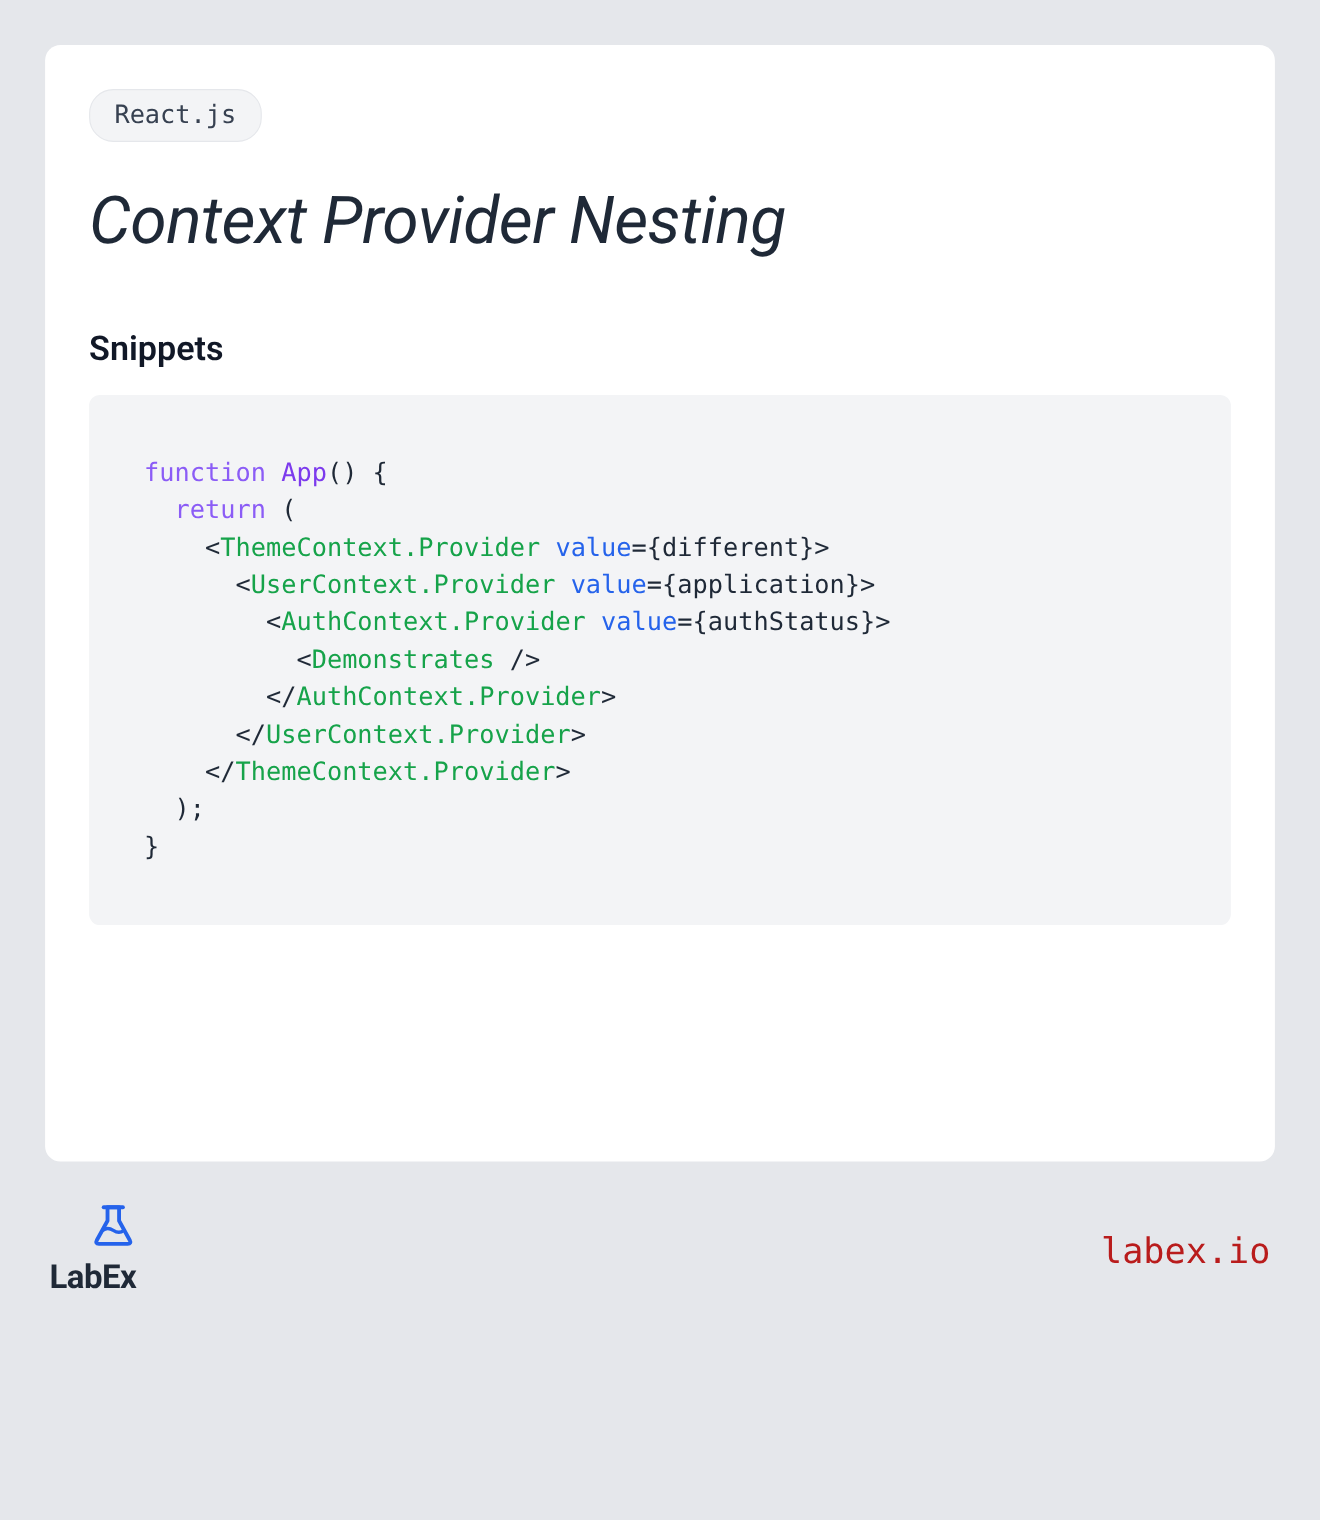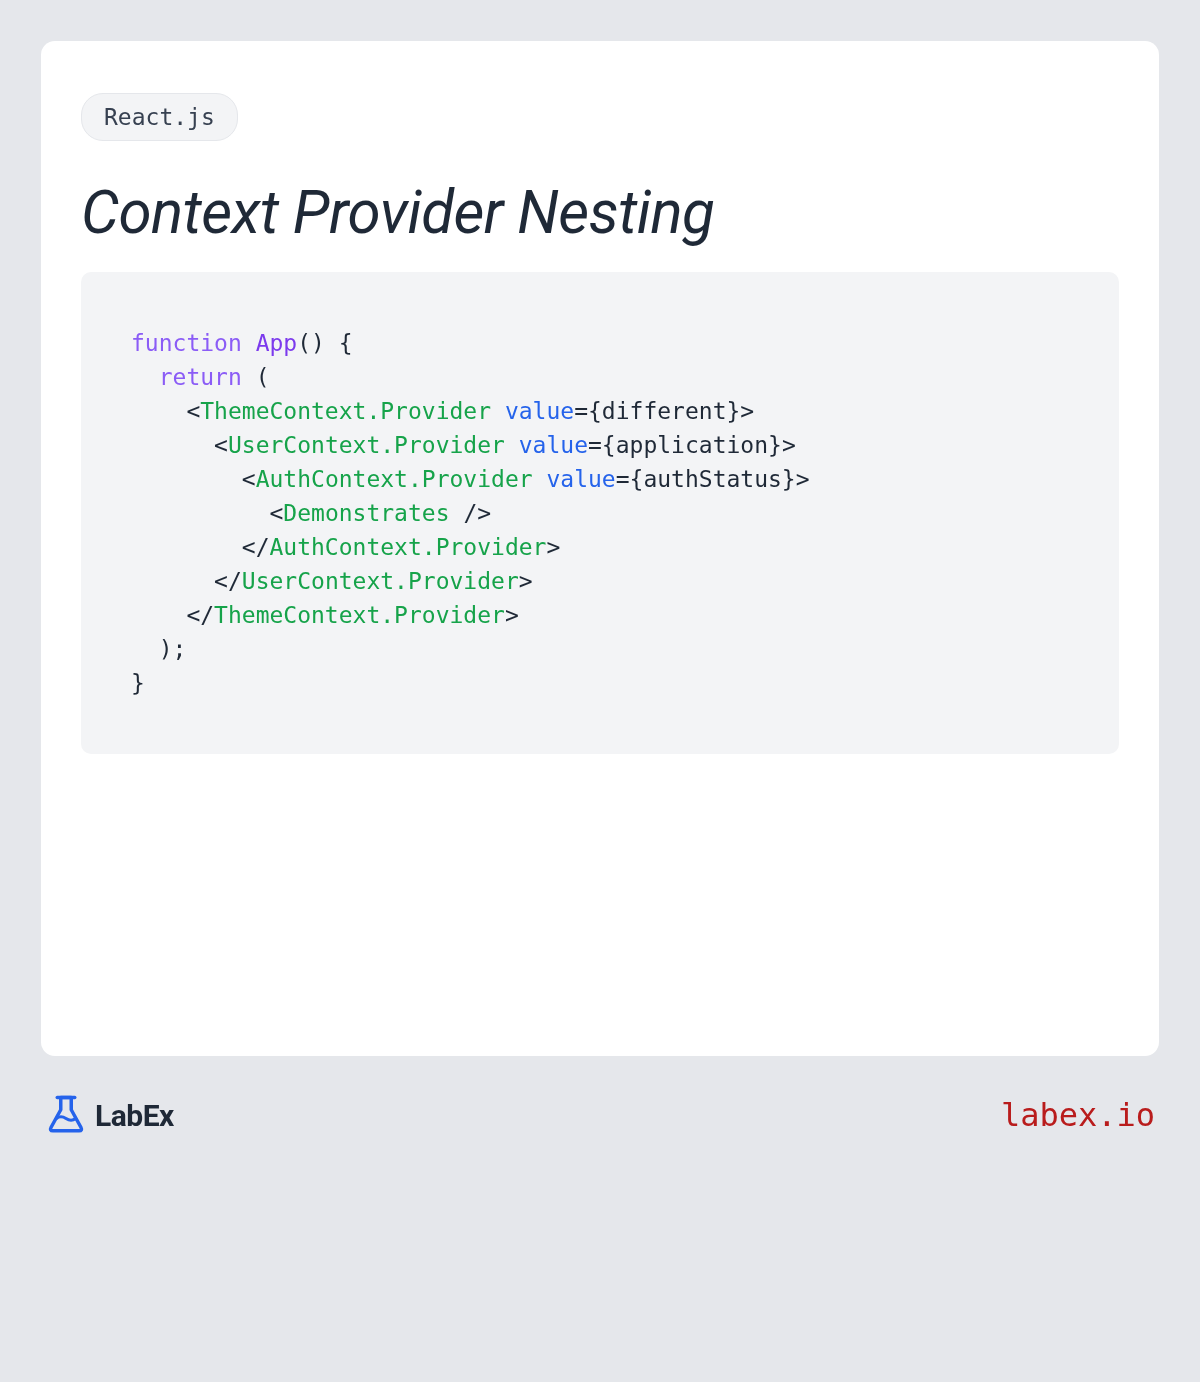--- a/index.html
+++ b/index.html
@@ -6,21 +6,21 @@
   body {
     background: #e5e7eb;
     font-family: -apple-system, BlinkMacSystemFont, "Segoe UI", Roboto, Helvetica, Arial, sans-serif;
     width: 1200px;
     min-height: 1382px;
     padding: 41px 41px 30px 41px;
   }
   .card {
     background: #ffffff;
     border-radius: 14px;
-    padding: 52px 40px 60px 40px;
+    padding: 40px 40px 60px 40px;
     min-height: 1015px;
   }
   .tag {
     display: inline-block;
     background: #f3f4f6;
     border: 1px solid #e5e7eb;
     border-radius: 22px;
     padding: 10px 22px;
     font-family: ui-monospace, SFMono-Regular, Menlo, Monaco, Consolas, monospace;
     font-size: 23px;
@@ -68,22 +68,23 @@
 
   .footer {
     display: flex;
     justify-content: space-between;
     align-items: center;
     margin-top: 38px;
     padding: 0 4px;
   }
   .brand {
     display: flex;
-    align-items: center;
+    align-items: flex-end;
     gap: 8px;
+    flex-direction: column;
   }
   .brand-text {
     font-size: 30px;
     font-weight: 700;
     color: #1f2937;
     letter-spacing: -0.5px;
   }
   .domain {
     font-family: ui-monospace, SFMono-Regular, Menlo, Monaco, Consolas, monospace;
     font-size: 32px;
@@ -93,20 +94,21 @@
     width: 42px;
     height: 42px;
   }
 </style>
 </head>
 <body>
 
 <div class="card">
   <span class="tag">React.js</span>
   <h1 class="title">Context Provider Nesting</h1>
+  <h2 class="section-heading">Snippets</h2>
 
   <pre class="code-block"><span class="kw-red">function</span> <span class="fn-purple">App</span><span class="punct">() {</span>
   <span class="kw-red">return</span><span class="punct"> (</span>
     <span class="punct">&lt;</span><span class="tag-green">ThemeContext.Provider</span> <span class="attr-blue">value</span><span class="val-dark">={different}</span><span class="punct">&gt;</span>
       <span class="punct">&lt;</span><span class="tag-green">UserContext.Provider</span> <span class="attr-blue">value</span><span class="val-dark">={application}</span><span class="punct">&gt;</span>
         <span class="punct">&lt;</span><span class="tag-green">AuthContext.Provider</span> <span class="attr-blue">value</span><span class="val-dark">={authStatus}</span><span class="punct">&gt;</span>
           <span class="punct">&lt;</span><span class="tag-green">Demonstrates</span> <span class="punct">/&gt;</span>
         <span class="punct">&lt;/</span><span class="tag-green">AuthContext.Provider</span><span class="punct">&gt;</span>
       <span class="punct">&lt;/</span><span class="tag-green">UserContext.Provider</span><span class="punct">&gt;</span>
     <span class="punct">&lt;/</span><span class="tag-green">ThemeContext.Provider</span><span class="punct">&gt;</span>

